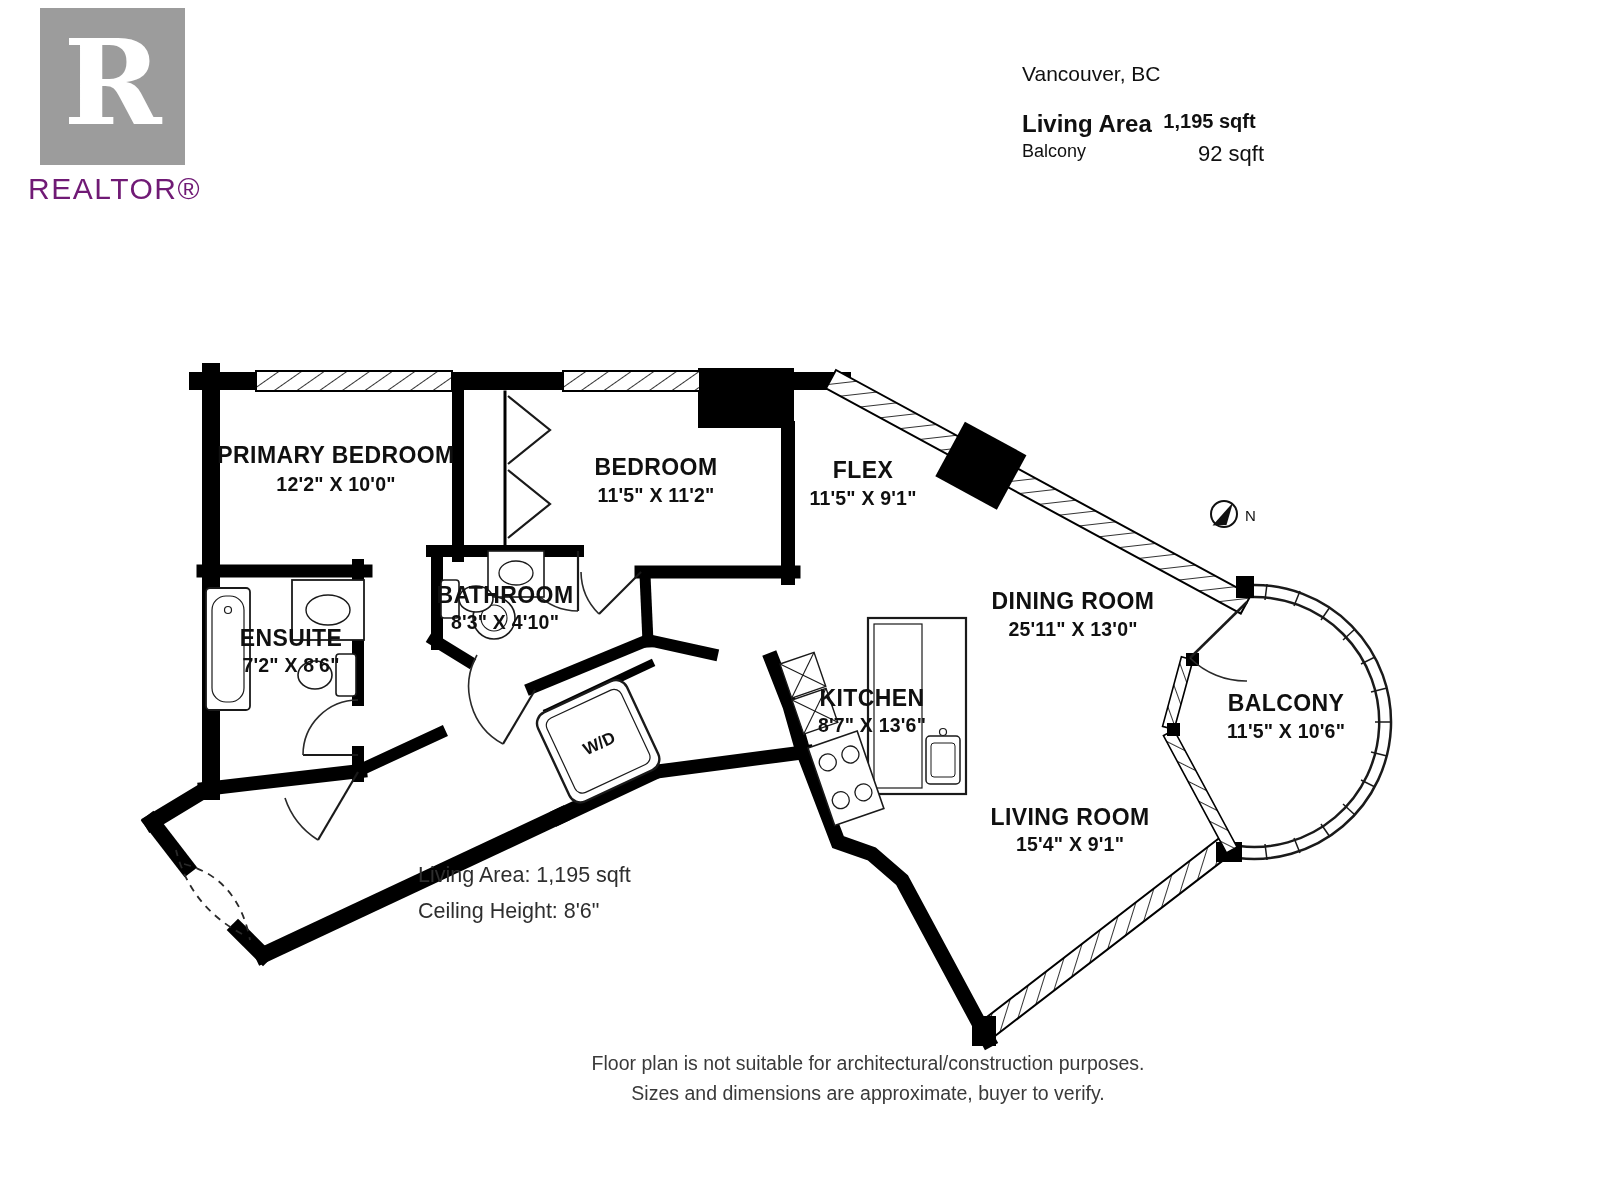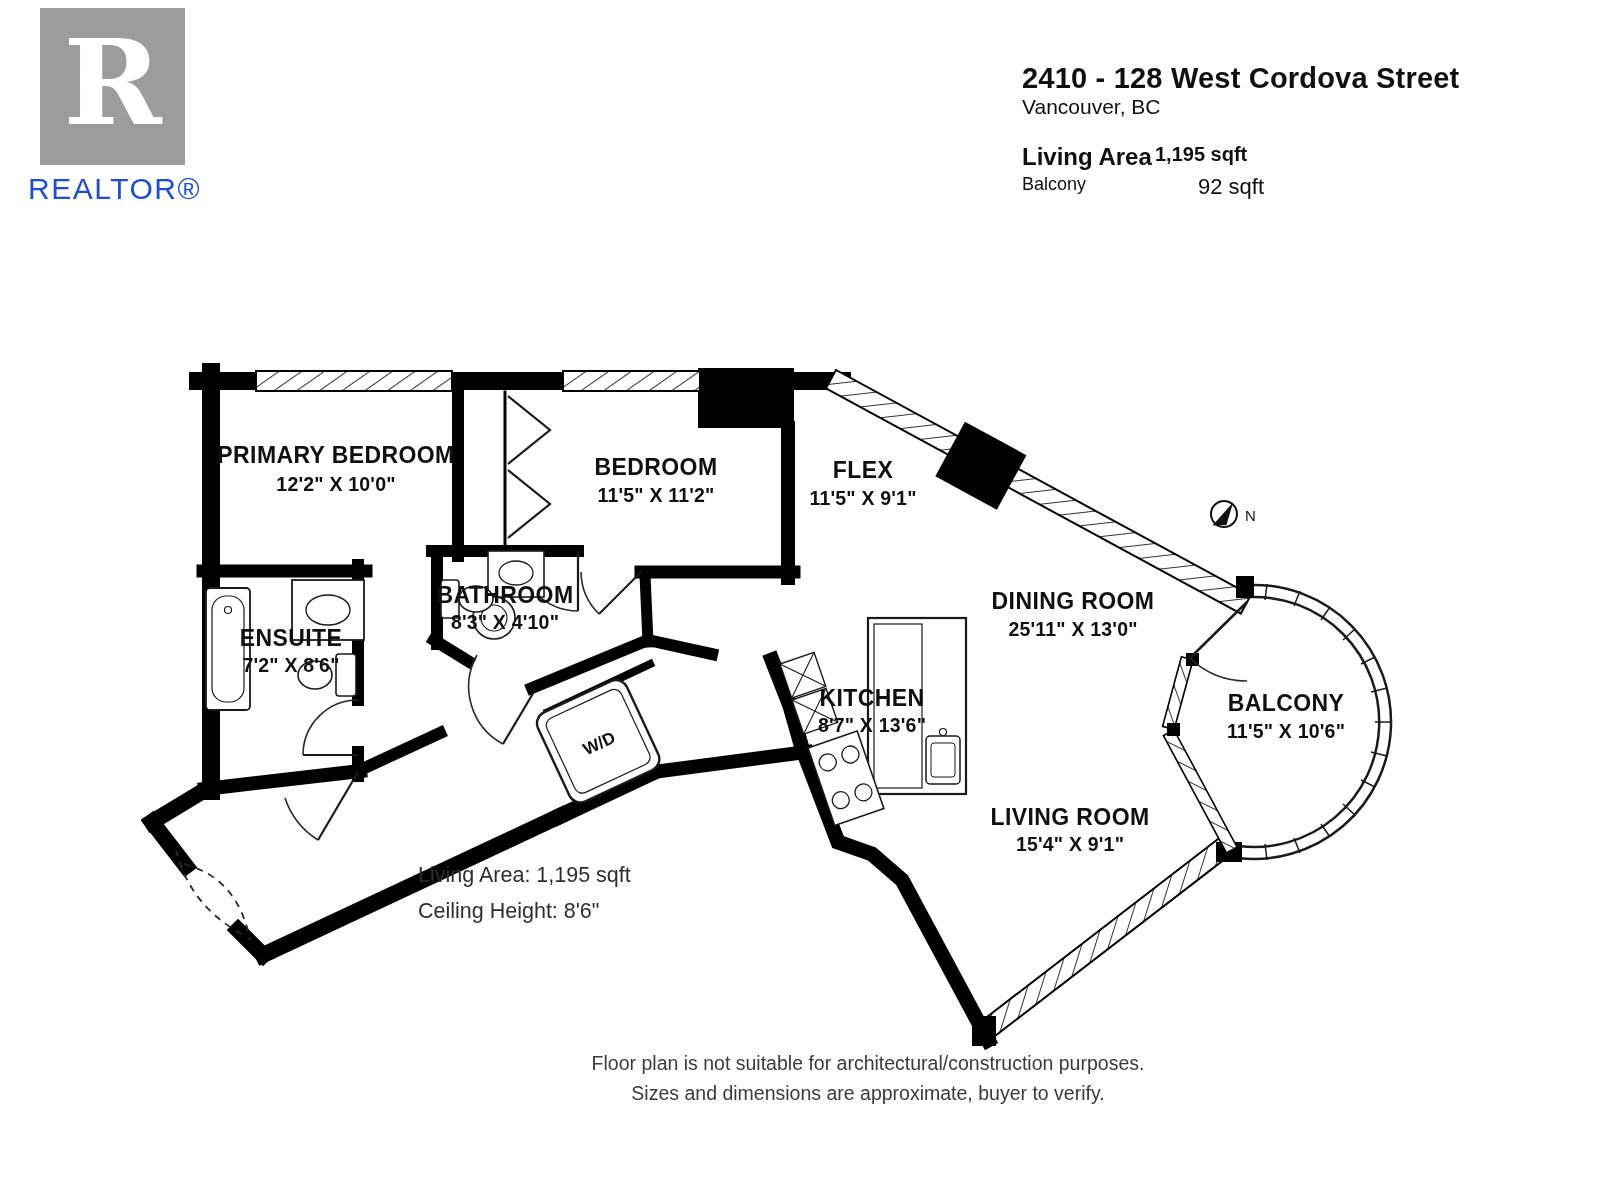--- a/index.html
+++ b/index.html
@@ -10,30 +10,30 @@
   
   .logo-box{
     position:absolute;left:40px;top:8px;width:145px;height:157px;
     background:#9c9c9c;display:flex;align-items:center;justify-content:center;
   }
   .logo-letter{
     font-family:"DejaVu Serif",serif;font-weight:700;font-size:118px;
     color:#ffffff;line-height:1;transform:translateY(-4px);
   }
   .brand{
-    position:absolute;left:28px;top:172px;font-size:30px;color:#1d4ed8;
+    position:absolute;left:28px;top:172px;font-size:30px;color:#701a75;
     letter-spacing:1.5px;font-weight:400;
   }
   
   .header{position:absolute;left:1022px;top:62px;color:#101010;}
   .addr{font-size:29px;font-weight:700;letter-spacing:.2px;}
   .city{font-size:21px;margin-top:0;}
   .stats{margin-top:24px;display:grid;grid-template-columns:133px 109px;row-gap:3px;}
   .stats .lbl{font-size:24px;font-weight:700;}
-  .stats .val{font-size:20px;font-weight:700;text-align:left;}
+  .stats .val{font-size:20px;font-weight:700;text-align:center;}
   .stats .lbl2{font-size:18px;font-weight:400;}
   .stats .val2{font-size:22px;font-weight:400;text-align:right;}
   
   svg{position:absolute;left:0;top:0;}
   .wall{stroke:#000;fill:none;stroke-linecap:square;}
   .thin{stroke:#1a1a1a;fill:none;}
   .fix{stroke:#1a1a1a;fill:#ffffff;}
   .arc{stroke:#2a2a2a;fill:none;stroke-width:1.6;}
   .rname{font:700 23px "Liberation Sans",sans-serif;fill:#101010;letter-spacing:.4px;}
   .rdims{font:700 19.5px "Liberation Sans",sans-serif;fill:#101010;letter-spacing:.2px;}
@@ -44,21 +44,20 @@
 </style>
 </head>
 <body>
 
 <div class="logo-box">
   <span class="logo-letter">R</span>
 </div>
 <div class="brand">REALTOR®</div>
 
 <div class="header">
-  <div class="addr">2410 - 128 West Cordova Street</div>
   <div class="city">Vancouver, BC</div>
   <div class="stats">
     <div class="lbl">Living Area</div>
     <div class="val">1,195 sqft</div>
     <div class="lbl2">Balcony</div>
     <div class="val2">92 sqft</div>
   </div>
 </div>
 
 <svg width="1600" height="1200" viewBox="0 0 1600 1200">

